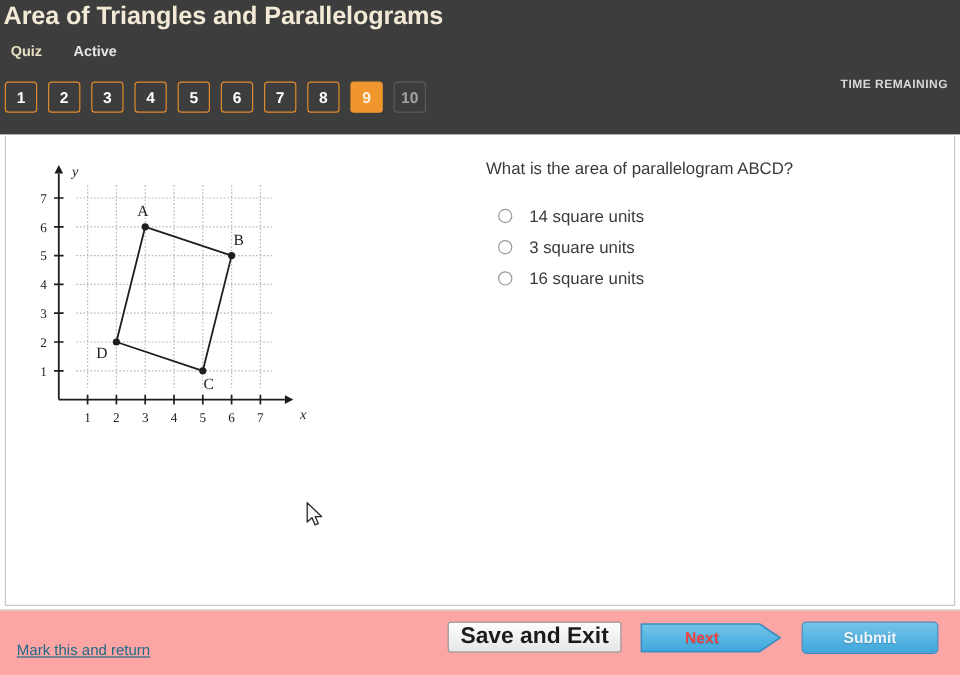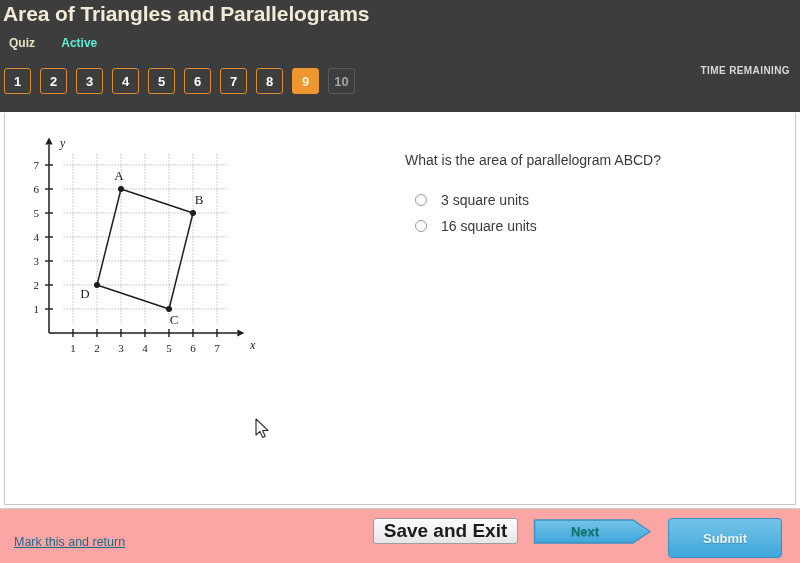--- a/index.html
+++ b/index.html
@@ -24,21 +24,21 @@
     letter-spacing: -0.1px;
     white-space: nowrap;
   }
   .meta-row {
     position: absolute; left: 9px; top: 36px;
     font-size: 12px; font-weight: bold;
     white-space: nowrap;
   }
   .meta-quiz { color: #e9e0c4; }
   .meta-sep { display: inline-block; width: 20px; }
-  .meta-active { color: #5eead4; }
+  .meta-active { color: #e5e5e5; }
 
   
   .qnav {
     position: absolute; left: 4px; top: 68px;
     display: flex; gap: 9px;
   }
   .qbtn {
     width: 27px; height: 26px;
     border: 1px solid #e08a2e;
     border-radius: 3px;
@@ -88,21 +88,20 @@
   .figure {
     position: absolute; left: 16px; top: 12px;
     width: 250px; height: 245px;
   }
   .figure svg { display: block; }
 
   
   .qcol {
     position: absolute; left: 400px; top: 18px;
     width: 370px;
-    margin-top: 20px;
   }
   .qtext {
     font-size: 14px; color: #3a3a3a;
     line-height: 18px;
     margin-bottom: 18px;
   }
   .choice {
     display: flex; align-items: center;
     height: 26px;
     cursor: pointer;
@@ -158,28 +157,28 @@
   .btn-next {
     position: absolute; left: 533px; top: 518px;
     width: 120px; height: 27px;
     cursor: pointer;
   }
   .btn-next svg { display: block; }
   .btn-next .nxt-text {
     position: absolute; left: 0; top: 0;
     width: 104px; height: 27px;
     display: flex; align-items: center; justify-content: center;
-    color: #0f766e; font-size: 13px; font-weight: bold;
+    color: #ef4444; font-size: 13px; font-weight: bold;
     text-shadow: 0 1px 1px rgba(0,0,0,0.25);
     pointer-events: none;
     text-align: center;
   }
   .btn-submit {
     position: absolute; left: 668px; top: 518px;
-    width: 114px; height: 40px;
+    width: 114px; height: 27px;
     border: 1px solid #3a8fc0;
     border-radius: 4px;
     background: linear-gradient(#74c4e8, #3fa7dd);
     color: #eaf6fc;
     font-size: 13px; font-weight: bold;
     font-family: "Liberation Sans", sans-serif;
     text-shadow: 0 1px 1px rgba(0,0,0,0.25);
     cursor: pointer;
     display: flex; align-items: center; justify-content: center;
     padding: 0;
@@ -290,20 +289,24 @@
       <text id="xaxis-label" x="229" y="224" font-family="Liberation Serif, serif" font-style="italic" font-size="12" fill="#1d1d1d">x</text>
       <text id="yaxis-label" x="39" y="22" font-family="Liberation Serif, serif" font-style="italic" font-size="12" fill="#1d1d1d">y</text>
     </svg>
   </div>
 
   <div class="qcol">
     <div class="qtext">What is the area of parallelogram ABCD?</div>
     <div id="choices">
         <div class="choice">
           <span class="radio"></span>
+          <span class="choice-label">14 square units</span>
+        </div>
+        <div class="choice">
+          <span class="radio"></span>
           <span class="choice-label">3 square units</span>
         </div>
         <div class="choice">
           <span class="radio"></span>
           <span class="choice-label">16 square units</span>
         </div>
       </div>
   </div>
 
 </div>

